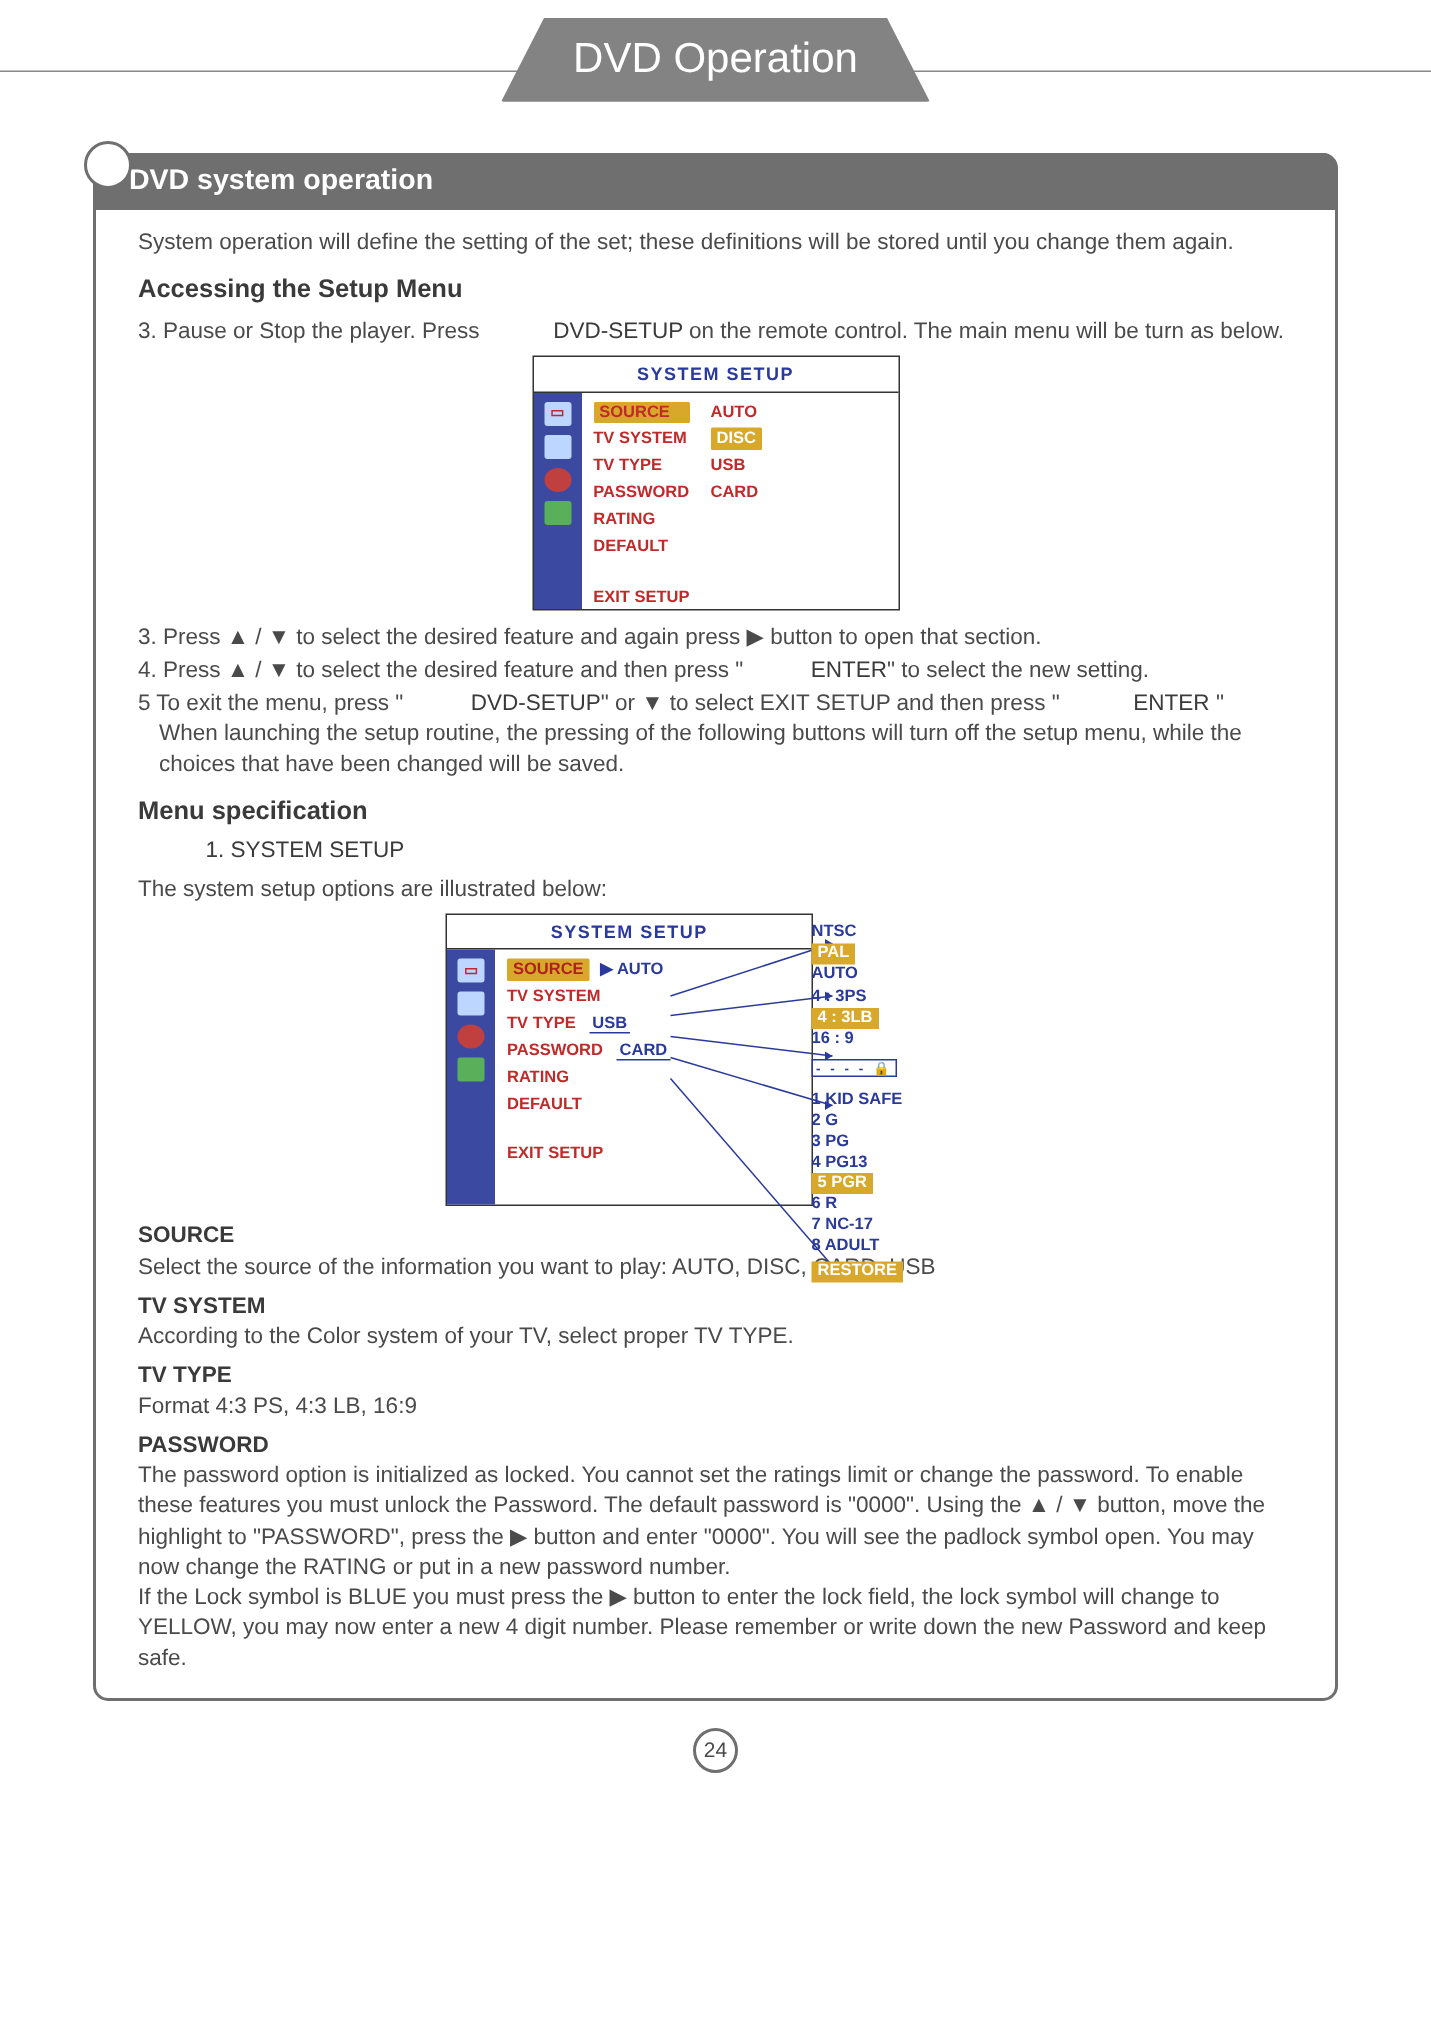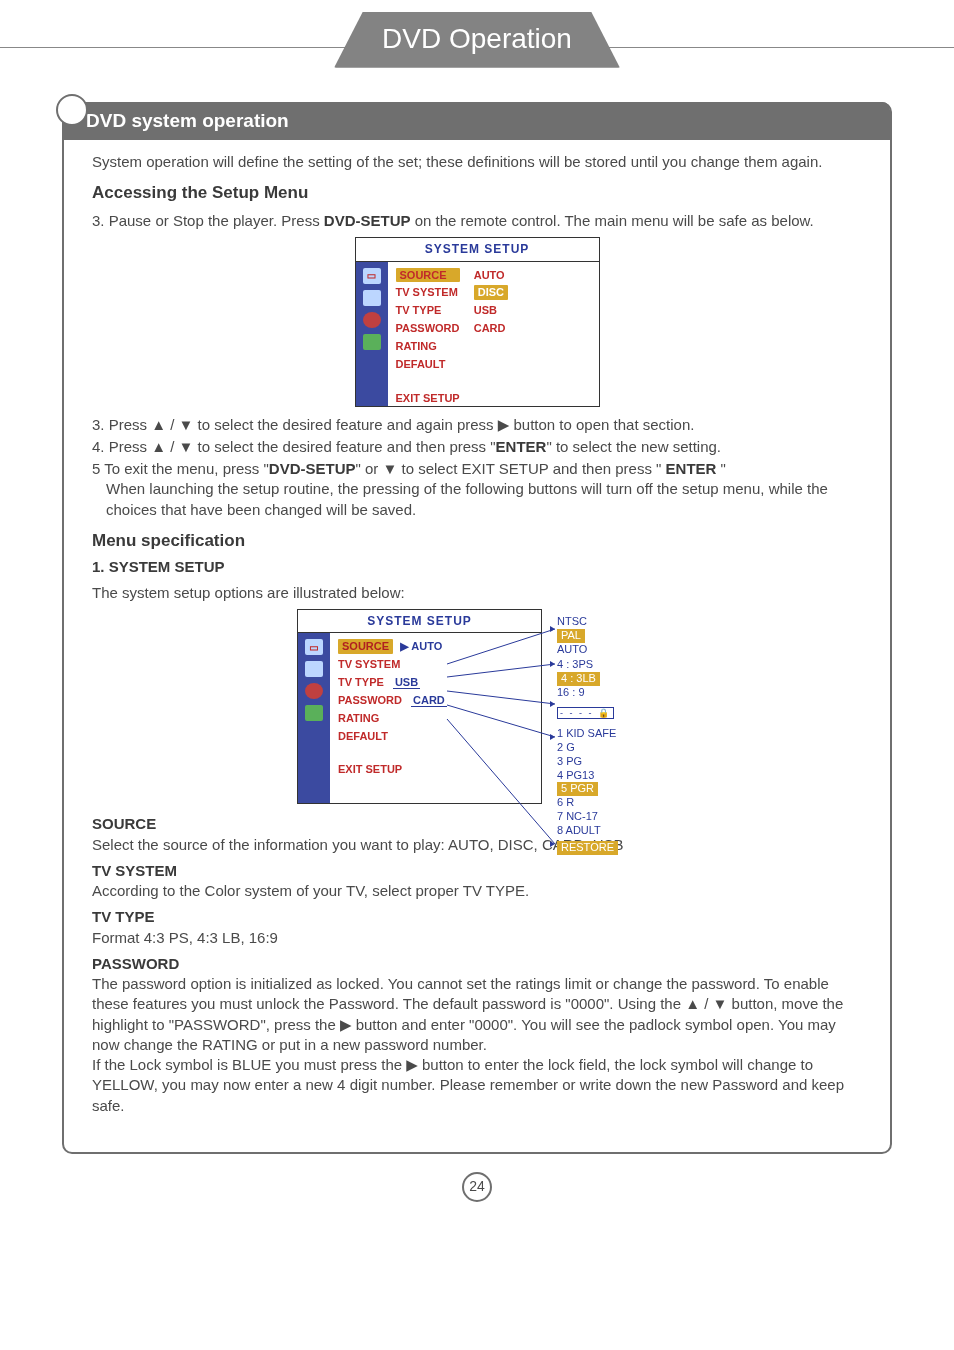--- a/index.html
+++ b/index.html
@@ -46,21 +46,21 @@
     font-size:28px;
     padding:8px 48px 10px;
     clip-path:polygon(10% 0,90% 0,100% 100%,0 100%);
     border-radius:2px;
   }
   
   .frame{
     margin:20px 62px 10px;
     border:2px solid #6f6f6f;
     border-radius:10px;
-    padding-bottom:28px;
+    padding-bottom:8px;
   }
   .section-bar-wrap{
     position:relative;
     height:36px;
     margin-top:-2px;
   }
   .section-bar{
     background:#6f6f6f;
     color:#fff;
     font-weight:bold;
@@ -74,21 +74,21 @@
   .section-bar .bullet{
     position:absolute;
     left:-8px;top:-8px;
     width:32px;height:32px;
     border-radius:50%;
     background:#fff;
     border:2px solid #6f6f6f;
   }
   .pad{padding:8px 28px;}
   .h3{font-weight:bold;color:var(--text-dark);font-size:17px;margin:10px 0 4px;}
-  .bold{font-weight:bold;color:var(--text-dark);}
+  .bold{font-weight:normal;color:var(--text-dark);margin-left:45px;}
   p{margin:6px 0;}
   ol.steps{list-style:none;margin:4px 0;padding:0;}
   ol.steps li{margin:2px 0;}
   
   .osd1{
     width:245px;
     border:1px solid #333;
     margin:6px auto 8px;
     font-size:11px;
     font-weight:bold;
@@ -142,24 +142,24 @@
     width:245px;
     border:1px solid #333;
     font-size:11px;
     font-weight:bold;
     color:var(--menu-red);
     position:relative;
   }
   .osd2 .osd-icons span:first-child{background:#bcd6ff;}
   .side-panel{
     position:absolute;
-    left:260px;
+    left:244px;
     top:6px;
     font-size:11px;
-    font-weight:normal;
+    font-weight:bold;
     color:var(--accent-blue);
     line-height:1.25;
     width:86px;
   }
   .side-panel .pal{background:var(--menu-yellow);color:#fff;padding:0 4px;display:inline-block;}
   .side-panel .restore{background:var(--menu-yellow);color:#fff;padding:0 4px;display:inline-block;}
   .side-panel .pwd{border:1px solid var(--accent-blue);padding:0 2px;letter-spacing:2px;font-size:9px;}
   .side-arrow-svg{position:absolute;left:0;top:0;pointer-events:none;}
   
   .def-title{font-weight:bold;color:var(--text-dark);margin-top:6px;}
@@ -188,21 +188,21 @@
       <span>DVD system operation</span>
     </div>
   </div>
 
   <div class="pad">
     <p>System operation will define the setting of the set; these definitions will be stored until you change them again.</p>
 
     <div class="h3">Accessing the Setup Menu</div>
 
     <p>
-      <span>3. Pause or Stop the player. Press </span><span class="bold">DVD-SETUP</span><span> on the remote control. The main menu will be safe as below.</span>
+      <span>3. Pause or Stop the player. Press </span><span class="bold">DVD-SETUP</span><span> on the remote control. The main menu will be turn as below.</span>
     </p>
 
     <div class="osd1">
       <div class="osd-title">SYSTEM SETUP</div>
       <div class="osd1-body">
         <div class="osd-icons">
           <span>▭</span>
           <span></span>
           <span></span>
           <span></span>

